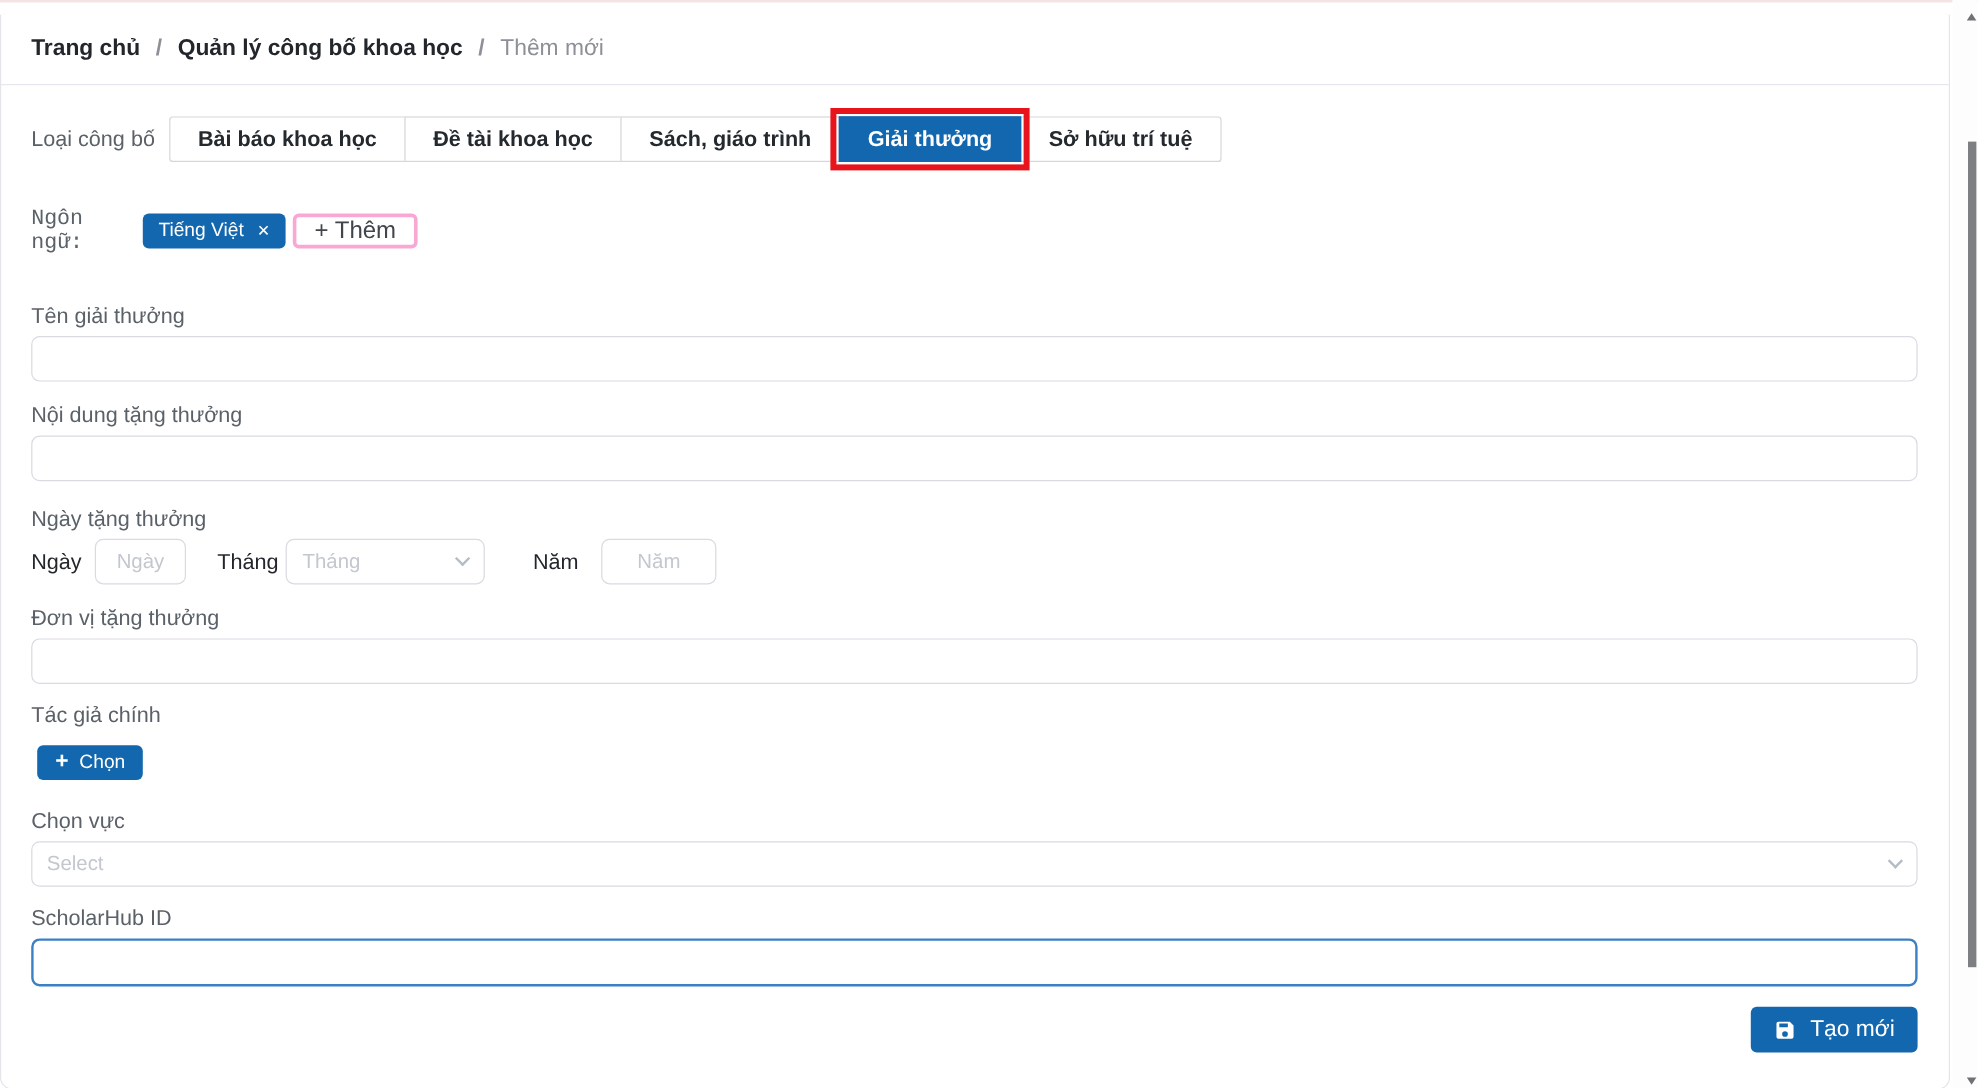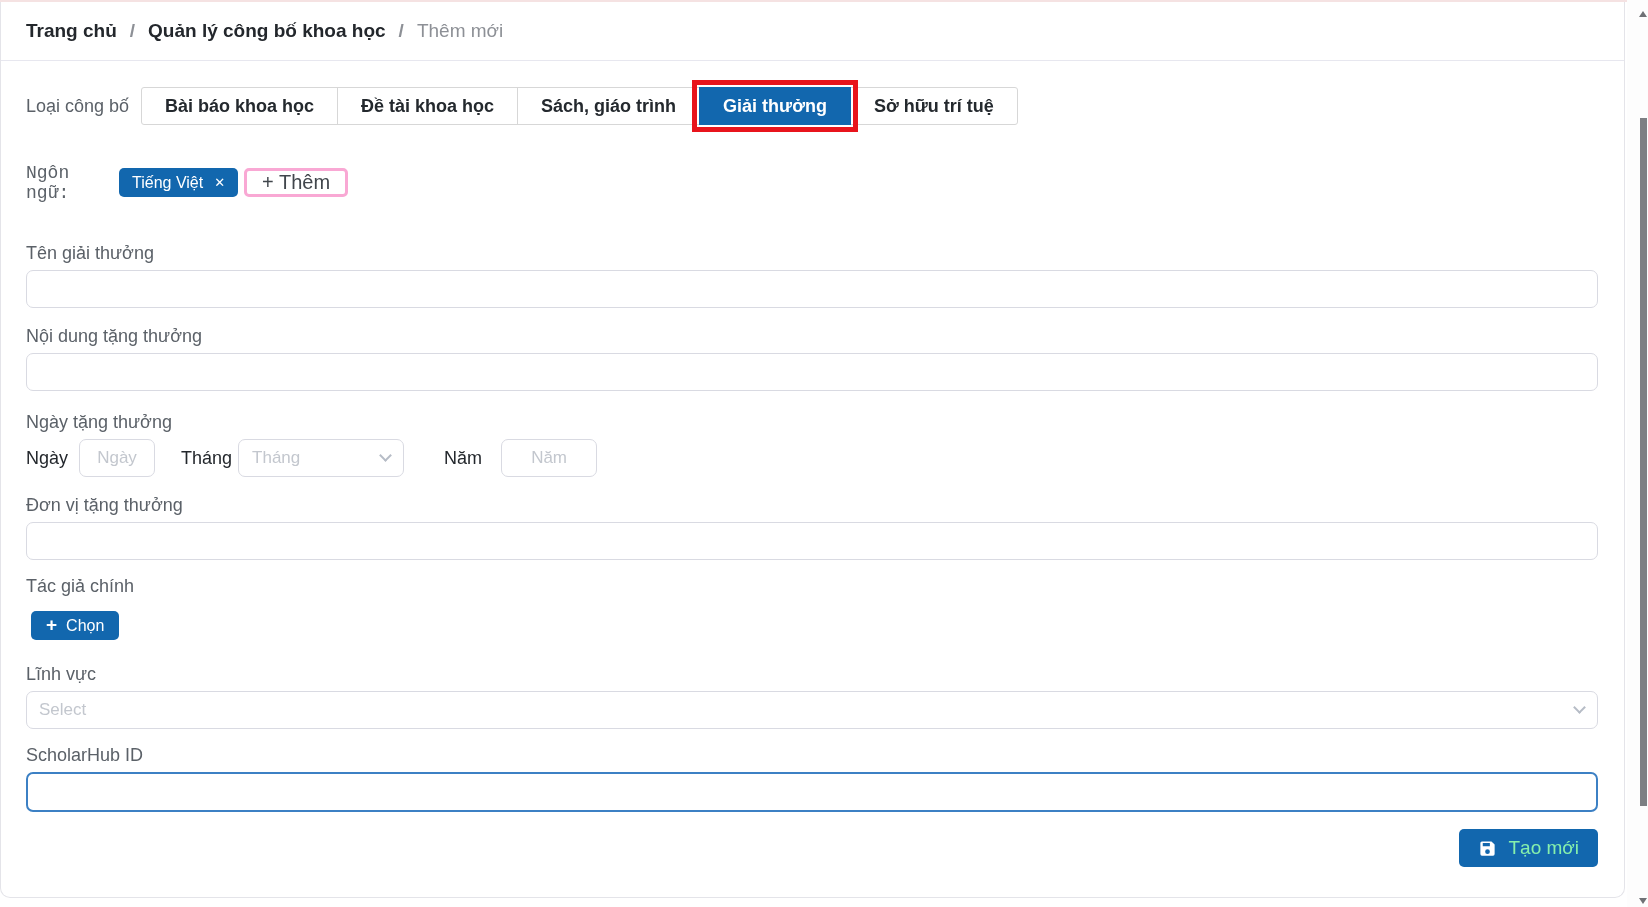--- a/index.html
+++ b/index.html
@@ -11,21 +11,21 @@
     --placeholder:#c3c7ce;
   }
   *{box-sizing:border-box;}
   html,body{margin:0;padding:0;}
   body{
     width:1648px;height:907px;position:relative;overflow:hidden;
     background:#fff;font-family:"Liberation Sans",sans-serif;color:var(--dark-text);
   }
   .top-line{position:absolute;top:0;left:0;width:1648px;height:2px;background:#f5e2e2;}
   .card{
-    position:absolute;top:2px;left:0;width:1625px;height:896px;background:#fff;
+    position:absolute;top:12px;left:0;width:1625px;height:896px;background:#fff;
     border:1px solid #e4e4e9;border-top:none;border-radius:0 0 10px 10px;
   }
   
   .breadcrumb{height:59px;display:flex;align-items:center;gap:13px;padding:0 25px;border-bottom:1px solid #e7e7ef;font-size:19px;}
   .crumb{font-weight:bold;color:#23272c;cursor:pointer;}
   .crumb.current{font-weight:normal;color:#8d9096;cursor:default;}
   .crumb-sep{color:#8d9096;font-weight:bold;}
   .content{padding:26px 26px 0 25px;}
   
   .type-row{display:flex;align-items:center;height:38px;}
@@ -87,21 +87,21 @@
     margin-top:14px;margin-left:5px;height:29px;background:var(--primary);color:#fff;border:none;
     border-radius:5px;padding:0 15px;font-size:16px;display:inline-flex;align-items:center;gap:9px;cursor:pointer;
     font-family:"Liberation Sans",sans-serif;
   }
   .plus-ico{font-size:19px;font-weight:bold;line-height:1;margin-top:-2px;}
   
   .full-select{width:100%;margin-top:6px;padding-left:12px;}
   
   .footer{display:flex;justify-content:flex-end;margin-top:17px;}
   .create-btn{
-    height:38px;background:var(--primary);color:#86efac;border:none;border-radius:5px;padding:0 19px;
+    height:38px;background:var(--primary);color:#ffffff;border:none;border-radius:5px;padding:0 19px;
     font-size:19px;display:inline-flex;align-items:center;gap:11px;cursor:pointer;font-family:"Liberation Sans",sans-serif;
   }
   .save-ico{display:flex;}
   
   .scroll-gutter{position:absolute;right:0;top:0;width:21px;height:907px;background:#fdfdfd;}
   .scroll-thumb{position:absolute;right:1px;top:118px;width:7px;height:688px;background:#7d7f83;}
   .scroll-arrow{position:absolute;right:1px;width:0;height:0;border-left:4px solid transparent;border-right:4px solid transparent;}
   .scroll-arrow.up{top:11px;border-bottom:6px solid #6f7control175;border-bottom:6px solid #6f7175;}
   .scroll-arrow.down{bottom:3px;border-top:6px solid #6f7175;}
 </style>
@@ -174,21 +174,21 @@
 
     <div class="field mt16">
       <div class="field-label">Tác giả chính</div>
       <button class="choose-btn">
         <span class="plus-ico">+</span>
         <span>Chọn</span>
       </button>
     </div>
 
     <div class="field mt24">
-      <div class="field-label">Lĩnh vực</div>
+      <div class="field-label">Chọn vực</div>
       <div class="select-box full-select">
         <span class="select-placeholder">Select</span>
         <span class="chevron"></span>
       </div>
     </div>
 
     <div class="field mt16">
       <div class="field-label">ScholarHub ID</div>
       <input class="text-input focused" type="text" value="" style="">
     </div>

